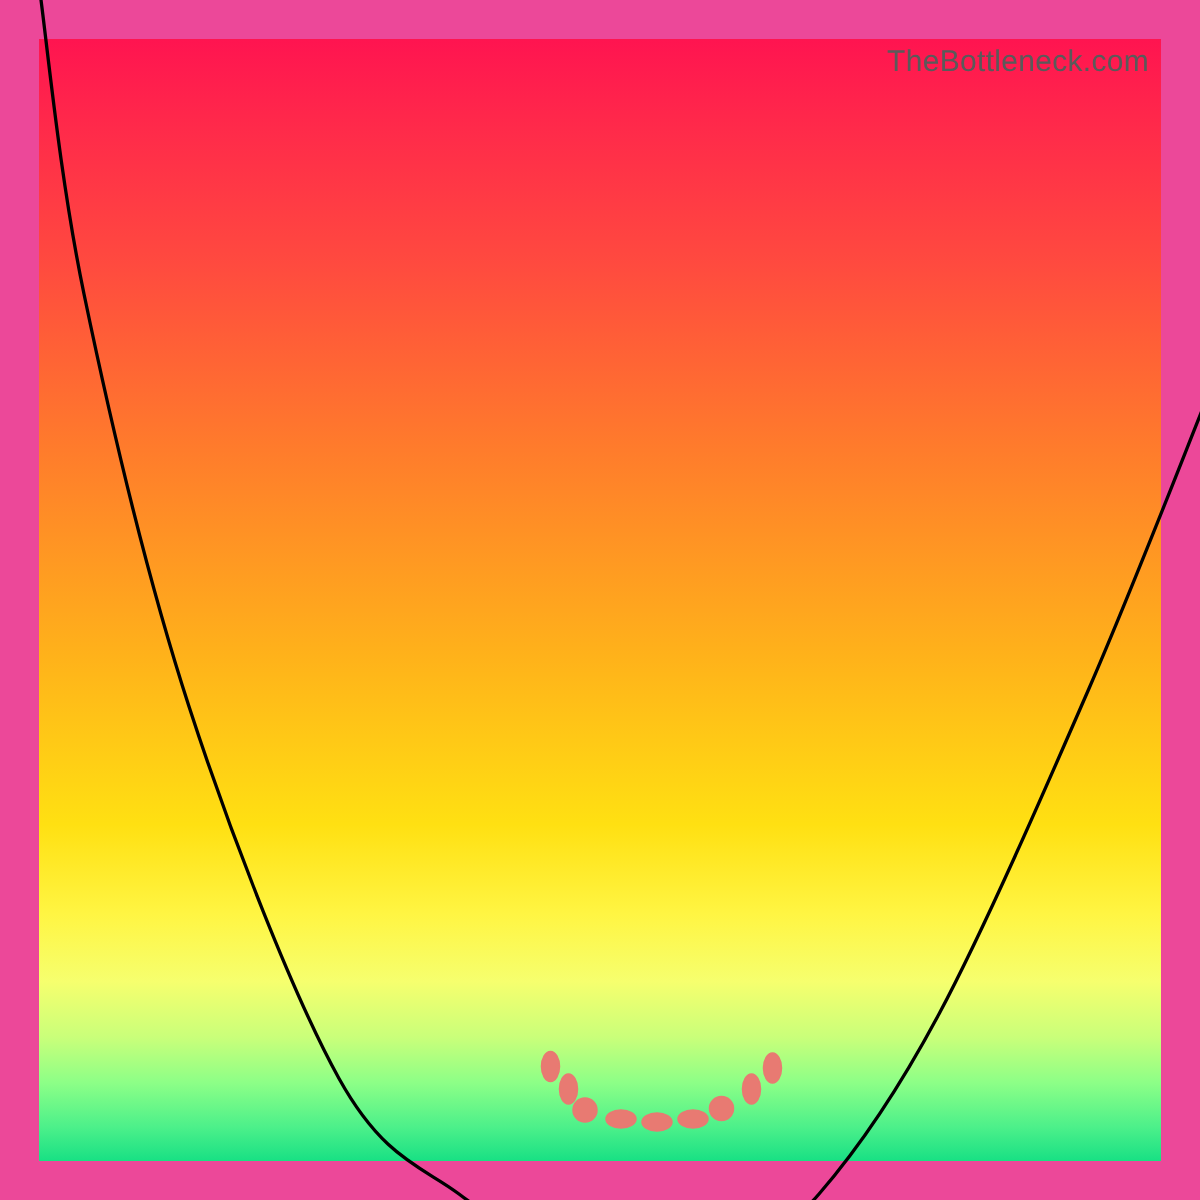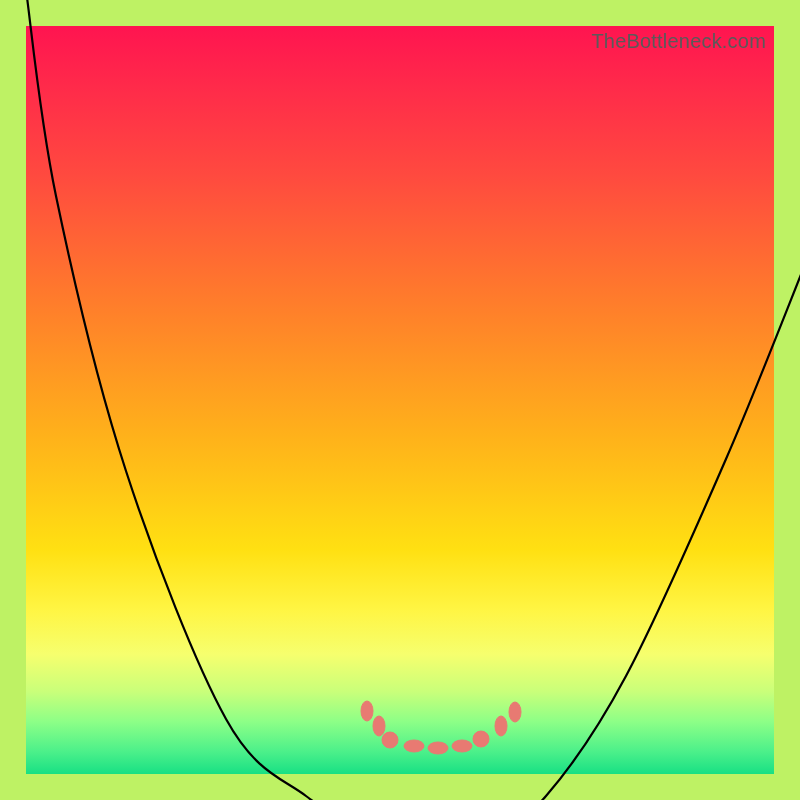--- a/index.html
+++ b/index.html
@@ -8,21 +8,21 @@
     width: 800px;
     height: 800px;
     overflow: hidden;
     background: #000;
     font-family: Arial, Helvetica, sans-serif;
   }
   .frame {
     position: relative;
     width: 800px;
     height: 800px;
-    background: #bef264;
+    background: #ec4899;
   }
   .plot-area {
     position: absolute;
     left: 26px;
     top: 26px;
     width: 748px;
     height: 748px;
     
     background: linear-gradient(
       to bottom,

